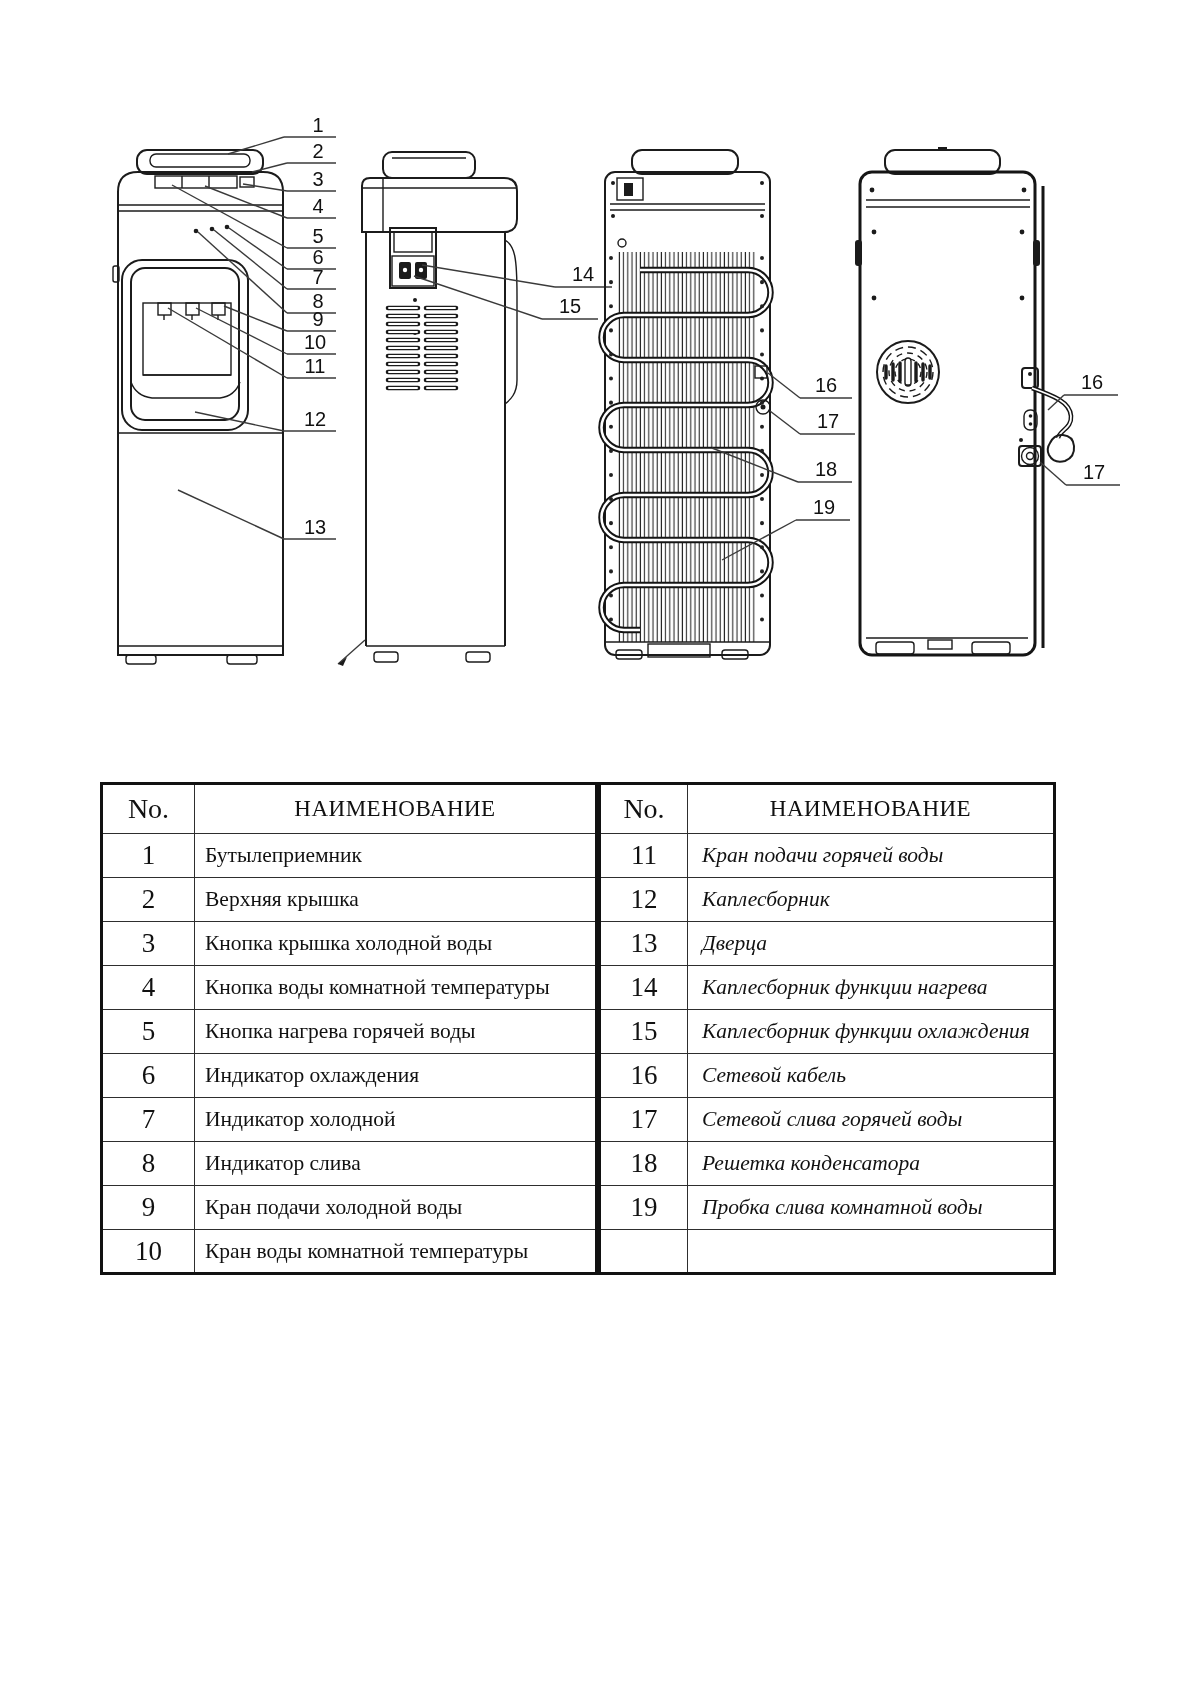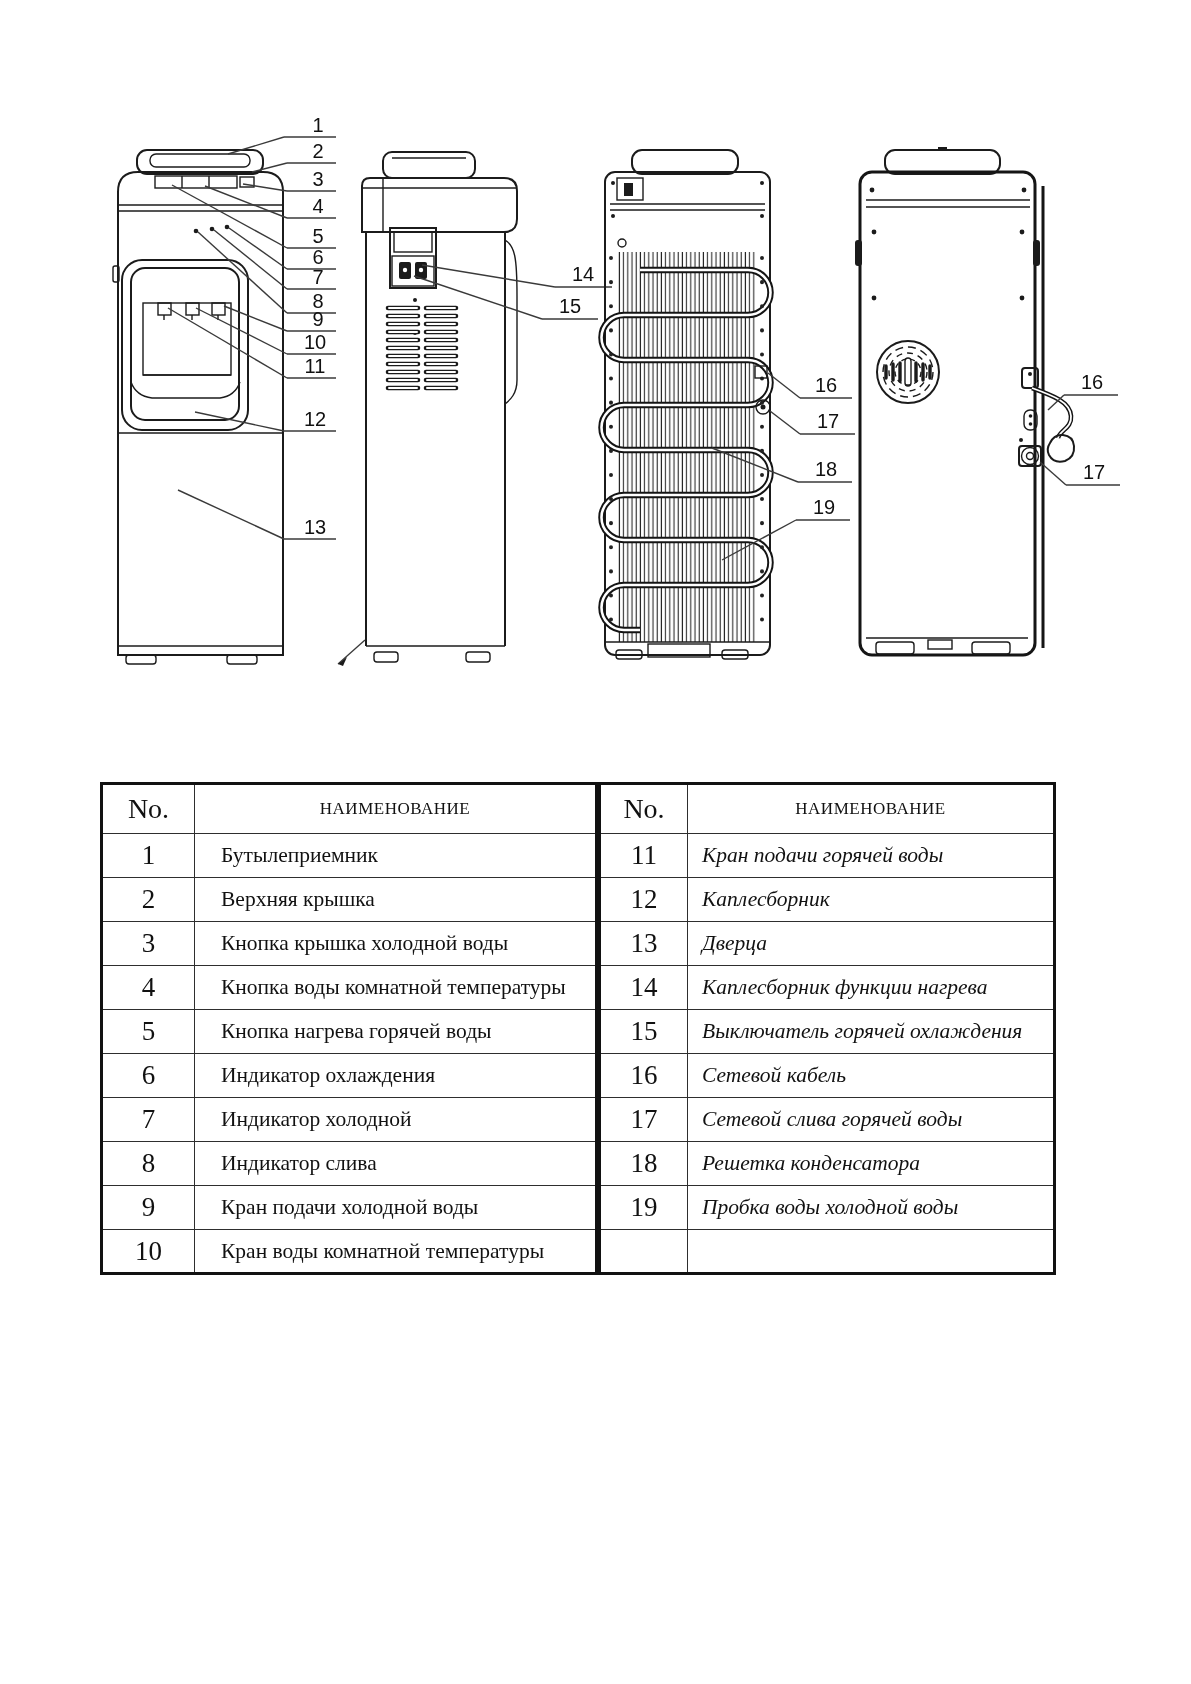--- a/index.html
+++ b/index.html
@@ -17,24 +17,24 @@
   .tables{position:absolute;left:100px;top:782px;display:flex;}
   table.t{border-collapse:collapse;table-layout:fixed;}
   table.t td,table.t th{border:1.6px solid #2e2e2e;overflow:hidden;white-space:nowrap;}
   table.t{border:3px solid #111;}
   .t-left{width:495px;}
   .t-right{width:455px;}
   .t-left col.c-no{width:93px;}   .t-left col.c-nm{width:402px;}
   .t-right col.c-no{width:88px;}  .t-right col.c-nm{width:367px;}
   th{height:46px;font-weight:normal;text-align:center;vertical-align:middle;}
   th.h-no{font-size:28px;}
-  th.h-nm{font-size:17px;letter-spacing:.5px;}
+  th.h-nm{font-size:23px;letter-spacing:.5px;}
   tbody tr{height:44px;}
   td.no{font-size:27px;text-align:center;vertical-align:middle;}
-  td.nm{font-size:21.5px;vertical-align:middle;padding-left:26px;}
+  td.nm{font-size:21.5px;vertical-align:middle;padding-left:10px;}
   .t-right td.nm{padding-left:14px;font-style:italic;}
 </style>
 </head>
 <body>
 
 <div class="page">
 
 <svg class="diagram" width="1191" height="710" viewBox="0 0 1191 710">
   <defs>
     <pattern id="fins" width="4.2" height="10" patternUnits="userSpaceOnUse">
@@ -374,37 +374,37 @@
       <tr>
             <td class="no">13</td>
             <td class="nm">Дверца</td>
           </tr>
       <tr>
             <td class="no">14</td>
             <td class="nm">Каплесборник функции нагрева</td>
           </tr>
       <tr>
             <td class="no">15</td>
-            <td class="nm">Выключатель горячей охлаждения</td>
+            <td class="nm">Каплесборник функции охлаждения</td>
           </tr>
       <tr>
             <td class="no">16</td>
             <td class="nm">Сетевой кабель</td>
           </tr>
       <tr>
             <td class="no">17</td>
             <td class="nm">Сетевой слива горячей воды</td>
           </tr>
       <tr>
             <td class="no">18</td>
             <td class="nm">Решетка конденсатора</td>
           </tr>
       <tr>
             <td class="no">19</td>
-            <td class="nm">Пробка воды холодной воды</td>
+            <td class="nm">Пробка слива комнатной воды</td>
           </tr>
       <tr>
             <td class="no"></td>
             <td class="nm"></td>
           </tr>
     </tbody>
   </table>
 </div>
 
 </div>

